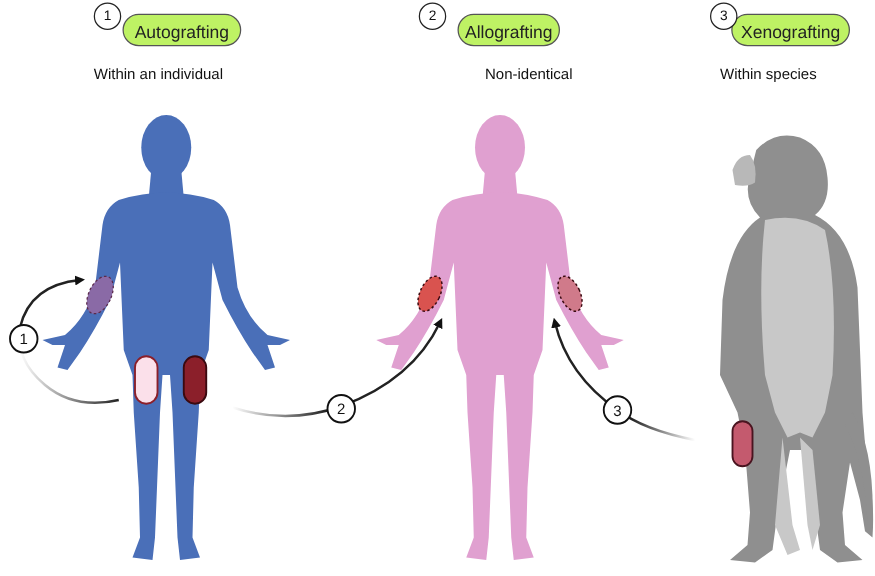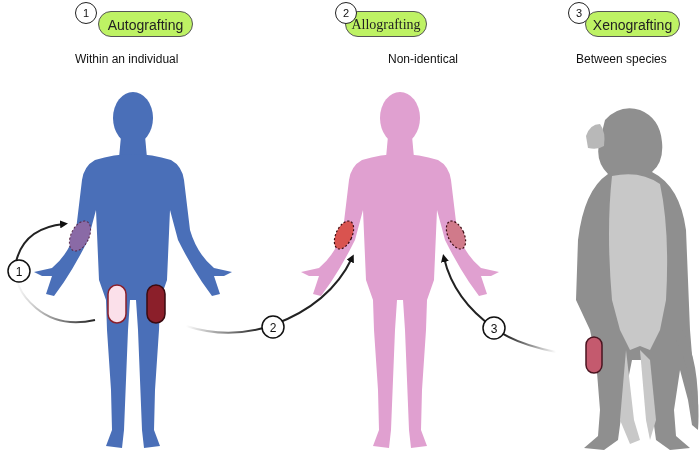--- a/index.html
+++ b/index.html
@@ -20,29 +20,29 @@
 </head>
 <body>
 
 <div class="label-group" style="left:68px; width:160px;">
   <div class="pill" style="left:30px; width:95px;">Autografting</div>
   <div class="num-badge" style="left:7px;">1</div>
   <div class="subtitle" style="left:7px;">Within an individual</div>
 </div>
 
 <div class="label-group" style="left:335px; width:140px;">
-  <div class="pill" style="left:10px; width:82px;font-family:Liberation Serif, serif;">Allografting</div>
+  <div class="pill" style="left:31px; width:82px;">Allografting</div>
   <div class="num-badge" style="left:0px;">2</div>
   <div class="subtitle" style="left:22px;margin-left:31px;">Non-identical</div>
 </div>
 
 <div class="label-group" style="left:563px; width:137px;">
   <div class="pill" style="left:22px; width:95px;">Xenografting</div>
   <div class="num-badge" style="left:5px;">3</div>
-  <div class="subtitle" style="left:13px;">Between species</div>
+  <div class="subtitle" style="left:13px;">Within species</div>
 </div>
 
 <svg id="scene" width="700" height="461" viewBox="0 0 700 461" xmlns="http://www.w3.org/2000/svg">
   <defs>
     <linearGradient id="fadeL" x1="1" y1="0" x2="0" y2="0">
       <stop offset="0" stop-color="#222"></stop>
         <stop offset="1" stop-color="#222" stop-opacity="0"></stop>
     </linearGradient>
     <linearGradient id="fade2" x1="0" y1="0" x2="1" y2="0">
       <stop offset="0" stop-color="#222" stop-opacity="0"></stop>

